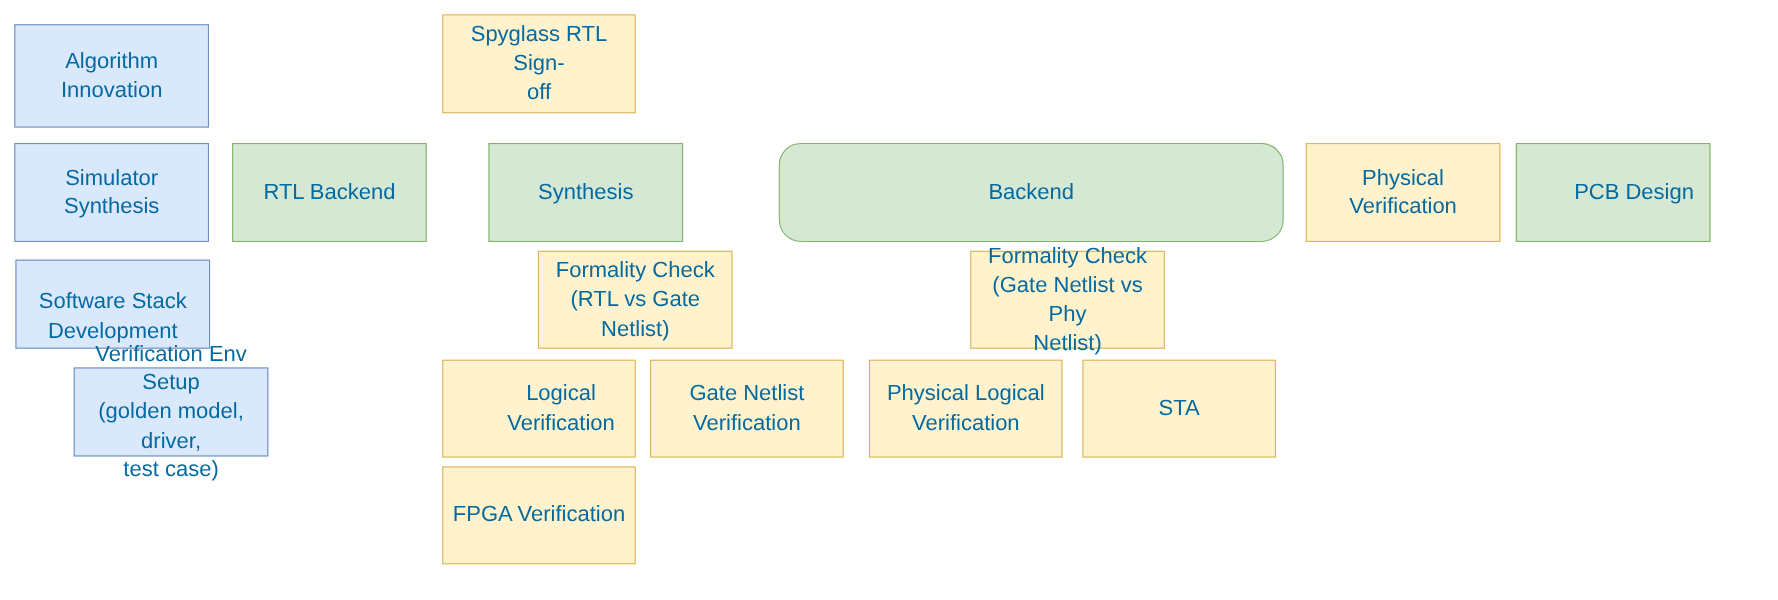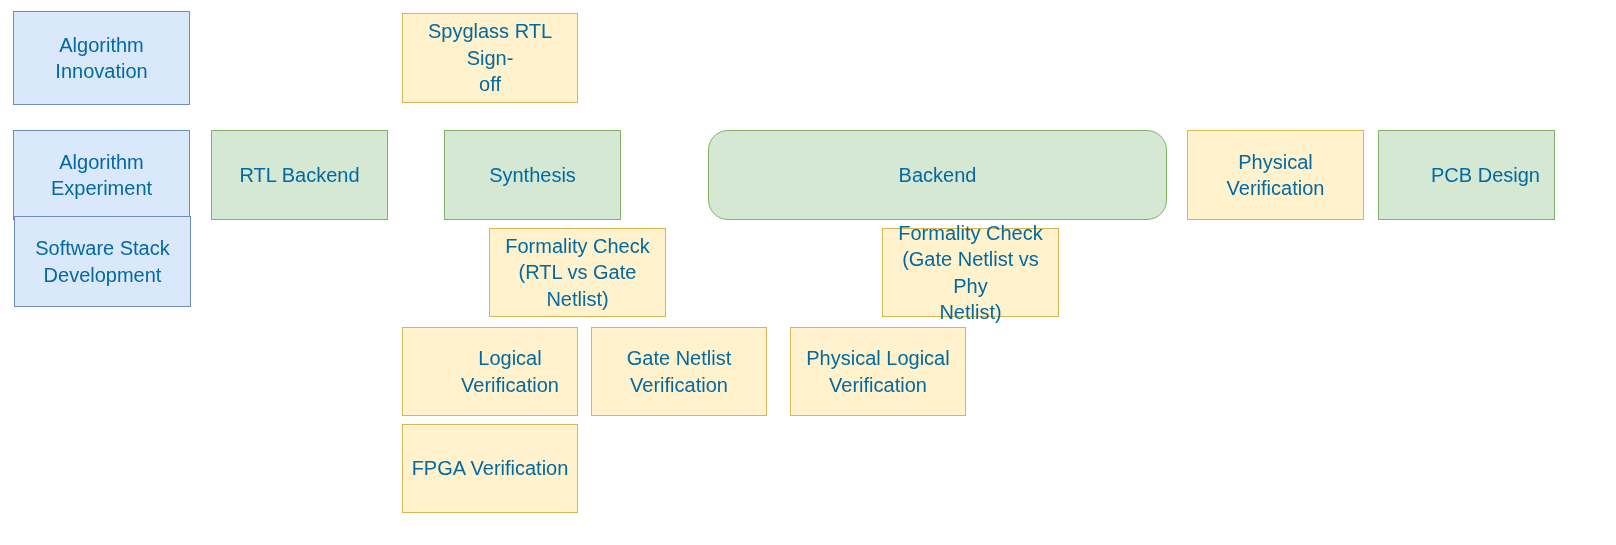--- a/index.html
+++ b/index.html
@@ -46,35 +46,39 @@
   }
   .node-label {
     display: block;
     width: 100%;
   }
 </style>
 </head>
 <body>
 
 <div id="canvas" style="background: rgb(255, 255, 255);">
-    <div class="node blue" style="left: 13px; top: 11px; width: 177px; height: 94px;"><span class="node-label">Algorithm Innovation</span></div>
+    <div class="node blue" style="left: 13px; top: 22px; width: 177px; height: 94px;"><span class="node-label">Algorithm Innovation</span></div>
     <div class="node yellow" style="left: 402px; top: 13px; width: 176px; height: 90px;"><span class="node-label">Spyglass RTL Sign-
 off</span></div>
-    <div class="node blue" style="left: 13px; top: 130px; width: 177px; height: 90px;"><span class="node-label">Algorithm Experiment</span></div>
+    <div class="node blue" style="left: 13px; top: 130px; width: 177px; height: 90px;"><span class="node-label">Simulator Synthesis</span></div>
     <div class="node green" style="left: 211px; top: 130px; width: 177px; height: 90px;"><span class="node-label">RTL Backend</span></div>
     <div class="node green" style="left: 444px; top: 130px; width: 177px; height: 90px;"><span class="node-label">Synthesis</span></div>
     <div class="node green" style="left: 708px; top: 130px; width: 459px; height: 90px; border-radius: 20px;"><span class="node-label">Backend</span></div>
     <div class="node yellow" style="left: 1187px; top: 130px; width: 177px; height: 90px;"><span class="node-label">Physical Verification</span></div>
     <div class="node green" style="left: 1378px; top: 130px; width: 177px; height: 90px; padding-left: 44px;"><span class="node-label">PCB Design</span></div>
-    <div class="node blue" style="left: 14px; top: 216px; width: 177px; height: 91px;"><span class="node-label">Software Stack
+    <div class="node blue" style="left: 14px; top: 236px; width: 177px; height: 81px; align-items: flex-end;"><span class="node-label">Software Stack
 Development</span></div>
     <div class="node yellow" style="left: 489px; top: 228px; width: 177px; height: 89px;"><span class="node-label">Formality Check
 (RTL vs Gate Netlist)</span></div>
     <div class="node yellow" style="left: 882px; top: 228px; width: 177px; height: 89px;"><span class="node-label">Formality Check
 (Gate Netlist vs Phy
 Netlist)</span></div>
+    <div class="node blue" style="left: 67px; top: 334px; width: 177px; height: 81px;"><span class="node-label">Verification Env Setup
+(golden model, driver,
+test case)</span></div>
     <div class="node yellow" style="left: 402px; top: 327px; width: 176px; height: 89px; padding-left: 46px;"><span class="node-label">Logical Verification</span></div>
     <div class="node yellow" style="left: 591px; top: 327px; width: 176px; height: 89px;"><span class="node-label">Gate Netlist
 Verification</span></div>
     <div class="node yellow" style="left: 790px; top: 327px; width: 176px; height: 89px;"><span class="node-label">Physical Logical
 Verification</span></div>
+    <div class="node yellow" style="left: 984px; top: 327px; width: 176px; height: 89px;"><span class="node-label">STA</span></div>
     <div class="node yellow" style="left: 402px; top: 424px; width: 176px; height: 89px;"><span class="node-label">FPGA Verification</span></div>
   </div>
 
 </body></html>

